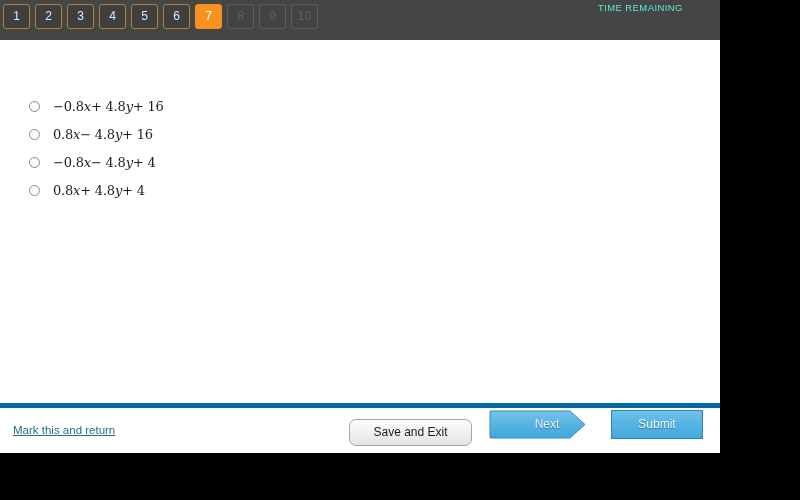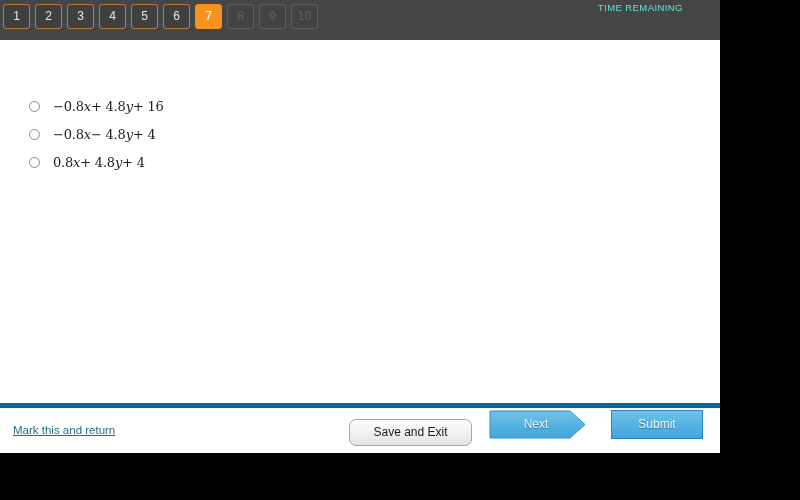--- a/index.html
+++ b/index.html
@@ -178,21 +178,21 @@
     position: absolute;
     left: 488px;
     top: 409px;
     width: 99px;
     height: 31px;
     cursor: pointer;
   }
   .btn-next svg { display: block; }
   .btn-next-label {
     position: absolute;
-    left: 5px;
+    left: 16px;
     top: 0;
     width: 86px;
     height: 31px;
     line-height: 31px;
     text-align: center;
     color: #eaf6fd;
     font-size: 12px;
     text-shadow: 0 1px 1px rgba(0,0,0,0.35);
     font-family: "Liberation Sans", sans-serif;
     pointer-events: none;
@@ -245,20 +245,24 @@
   <div class="body-area">
 
 
     <div class="options">
 
       <div class="option">
         <span class="radio"></span>
         <span class="option-text"><span>−0.8</span><span class="var">x</span><span>+ 4.8</span><span class="var">y</span><span>+ 16</span></span>
       </div>
 
+      <div class="option">
+        <span class="radio"></span>
+        <span class="option-text"><span>0.8</span><span class="var">x</span><span>− 4.8</span><span class="var">y</span><span>+ 16</span></span>
+      </div>
 
       <div class="option">
         <span class="radio"></span>
         <span class="option-text"><span>−0.8</span><span class="var">x</span><span>− 4.8</span><span class="var">y</span><span>+ 4</span></span>
       </div>
 
       <div class="option">
         <span class="radio"></span>
         <span class="option-text"><span>0.8</span><span class="var">x</span><span>+ 4.8</span><span class="var">y</span><span>+ 4</span></span>
       </div>

